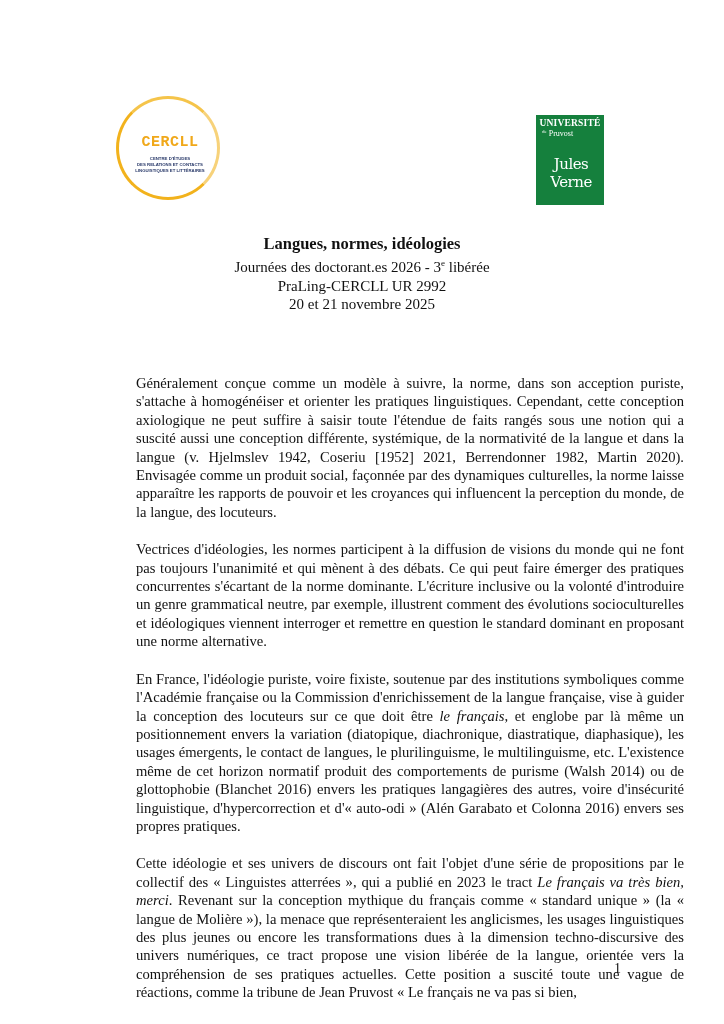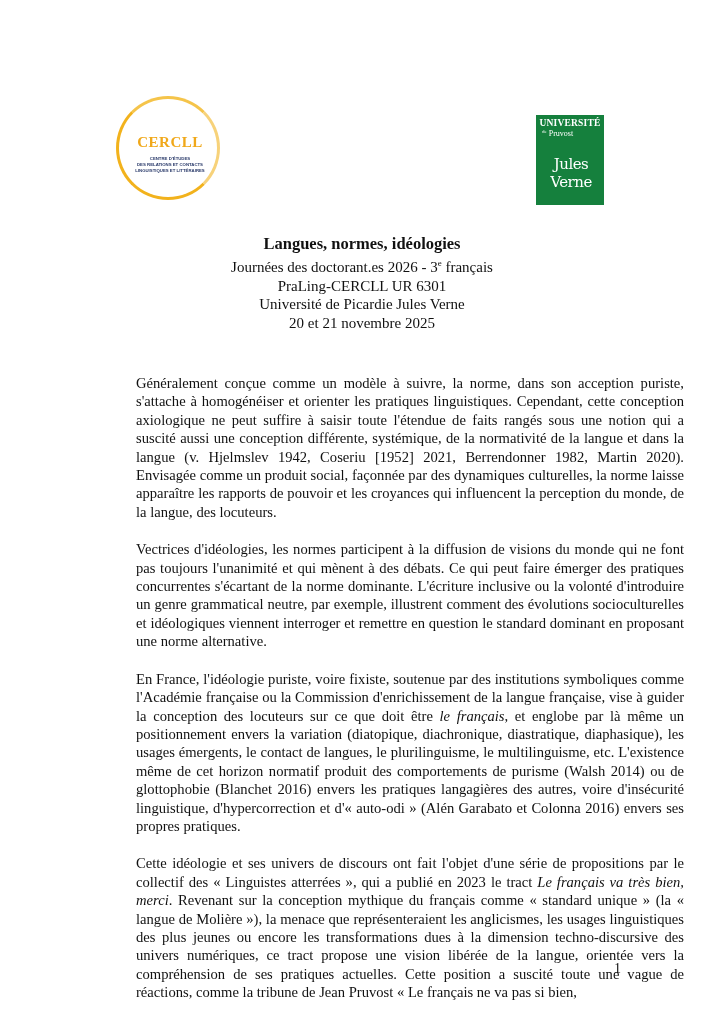--- a/index.html
+++ b/index.html
@@ -3,21 +3,21 @@
   <meta charset="utf-8">
   <style>
     html, body { margin: 0; padding: 0; background: #ffffff; }
     body { width: 724px; height: 1024px; position: relative; overflow: hidden;
       font-family: "Liberation Serif", "DejaVu Serif", serif; color: #111; }
 
     .logo-cercll { position: absolute; left: 112px; top: 96px; width: 122px; height: 110px; }
     .logo-cercll .ring { position: absolute; left: 4px; top: 0; width: 104px; height: 104px;
       border-radius: 50%; border: 3px solid #f2b21c; border-right-color: #f7d27a; border-top-color: #f5c44a; box-sizing: border-box; }
     .logo-cercll .title { position: absolute; left: 0; top: 38px; width: 116px; text-align: center;
-      font-family: Liberation Serif, serif; font-weight: bold; font-size: 15px; color: #f0a81a; letter-spacing: 0.5px; }
+      font-family: Liberation Mono, monospace; font-weight: bold; font-size: 15px; color: #f0a81a; letter-spacing: 0.5px; }
     .logo-cercll .sub { position: absolute; left: 0; top: 60px; width: 116px; text-align: center;
       font-family: "Liberation Sans", sans-serif; font-weight: bold; font-size: 4.3px; line-height: 6px; color: #2a3a6a; }
 
     .logo-upjv { position: absolute; left: 536px; top: 115px; width: 68px; height: 90px; background: #15803d; }
     .logo-upjv .u { position: absolute; left: 2px; top: 3px; width: 64px; text-align: center;
       font-family: "Liberation Serif", serif; font-weight: bold; font-size: 9.5px; color: #fff; letter-spacing: 0.2px; }
     .logo-upjv .p { position: absolute; left: 6px; top: 14px; font-family: "Liberation Serif", serif; font-size: 8px; color: #fff; }
     .logo-upjv .p small { font-size: 5px; vertical-align: 3px; }
     .logo-upjv .sig { position: absolute; left: 3px; top: 40px; width: 64px; text-align: center;
       font-family: "DejaVu Serif", serif; font-size: 15px; color: #fff; letter-spacing: -0.5px; }
@@ -46,23 +46,22 @@
 </div>
 
 <div class="logo-upjv">
   <div class="u">UNIVERSITÉ</div>
   <div class="p"><small>de</small> <span>Pruvost</span></div>
   <div class="sig">Jules Verne</div>
 </div>
 
 <div class="header">
   <div class="title">Langues, normes, idéologies</div>
-  <div><span>Journées des doctorant.es 2026 - 3</span><sup>e</sup><span> français</span></div>
-  <div>PraLing-CERCLL UR 6301</div>
-  <div>Université de Picardie Jules Verne</div>
+  <div><span>Journées des doctorant.es 2026 - 3</span><sup>e</sup><span> libérée</span></div>
+  <div>PraLing-CERCLL UR 2992</div>
   <div>20 et 21 novembre 2025</div>
 </div>
 
 <div class="body">
   <p>Généralement conçue comme un modèle à suivre, la norme, dans son acception puriste, s'attache à homogénéiser et orienter les pratiques linguistiques. Cependant, cette conception axiologique ne peut suffire à saisir toute l'étendue de faits rangés sous une notion qui a suscité aussi une conception différente, systémique, de la normativité de la langue et dans la langue (v. Hjelmslev 1942, Coseriu [1952] 2021, Berrendonner 1982, Martin 2020). Envisagée comme un produit social, façonnée par des dynamiques culturelles, la norme laisse apparaître les rapports de pouvoir et les croyances qui influencent la perception du monde, de la langue, des locuteurs.</p>
   <p>Vectrices d'idéologies, les normes participent à la diffusion de visions du monde qui ne font pas toujours l'unanimité et qui mènent à des débats. Ce qui peut faire émerger des pratiques concurrentes s'écartant de la norme dominante. L'écriture inclusive ou la volonté d'introduire un genre grammatical neutre, par exemple, illustrent comment des évolutions socioculturelles et idéologiques viennent interroger et remettre en question le standard dominant en proposant une norme alternative.</p>
   <p><span>En France, l'idéologie puriste, voire fixiste, soutenue par des institutions symboliques comme l'Académie française ou la Commission d'enrichissement de la langue française, vise à guider la conception des locuteurs sur ce que doit être </span><em>le français</em><span>, et englobe par là même un positionnement envers la variation (diatopique, diachronique, diastratique, diaphasique), les usages émergents, le contact de langues, le plurilinguisme, le multilinguisme, etc. L'existence même de cet horizon normatif produit des comportements de purisme (Walsh 2014) ou de glottophobie (Blanchet 2016) envers les pratiques langagières des autres, voire d'insécurité linguistique, d'hypercorrection et d'« auto-odi » (Alén Garabato et Colonna 2016) envers ses propres pratiques.</span></p>
   <p><span>Cette idéologie et ses univers de discours ont fait l'objet d'une série de propositions par le collectif des « Linguistes atterrées », qui a publié en 2023 le tract </span><em>Le français va très bien, merci</em><span>. Revenant sur la conception mythique du français comme « standard unique » (la « langue de Molière »), la menace que représenteraient les anglicismes, les usages linguistiques des plus jeunes ou encore les transformations dues à la dimension techno-discursive des univers numériques, ce tract propose une vision libérée de la langue, orientée vers la compréhension de ses pratiques actuelles. Cette position a suscité toute une vague de réactions, comme la tribune de Jean Pruvost « Le français ne va pas si bien,</span></p>
 </div>
 

